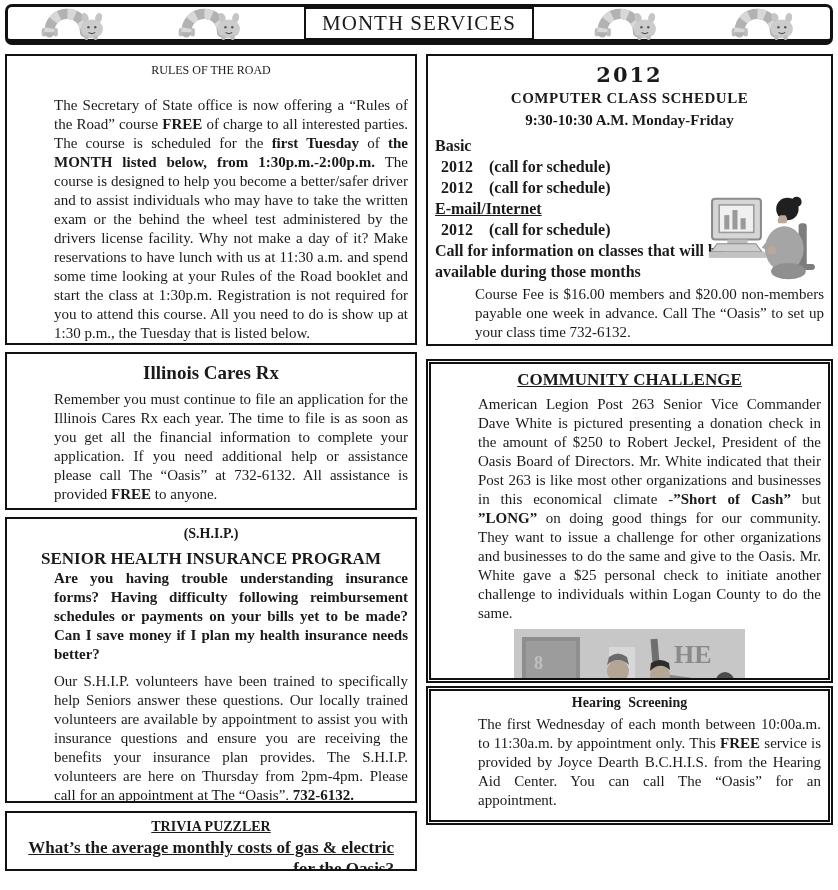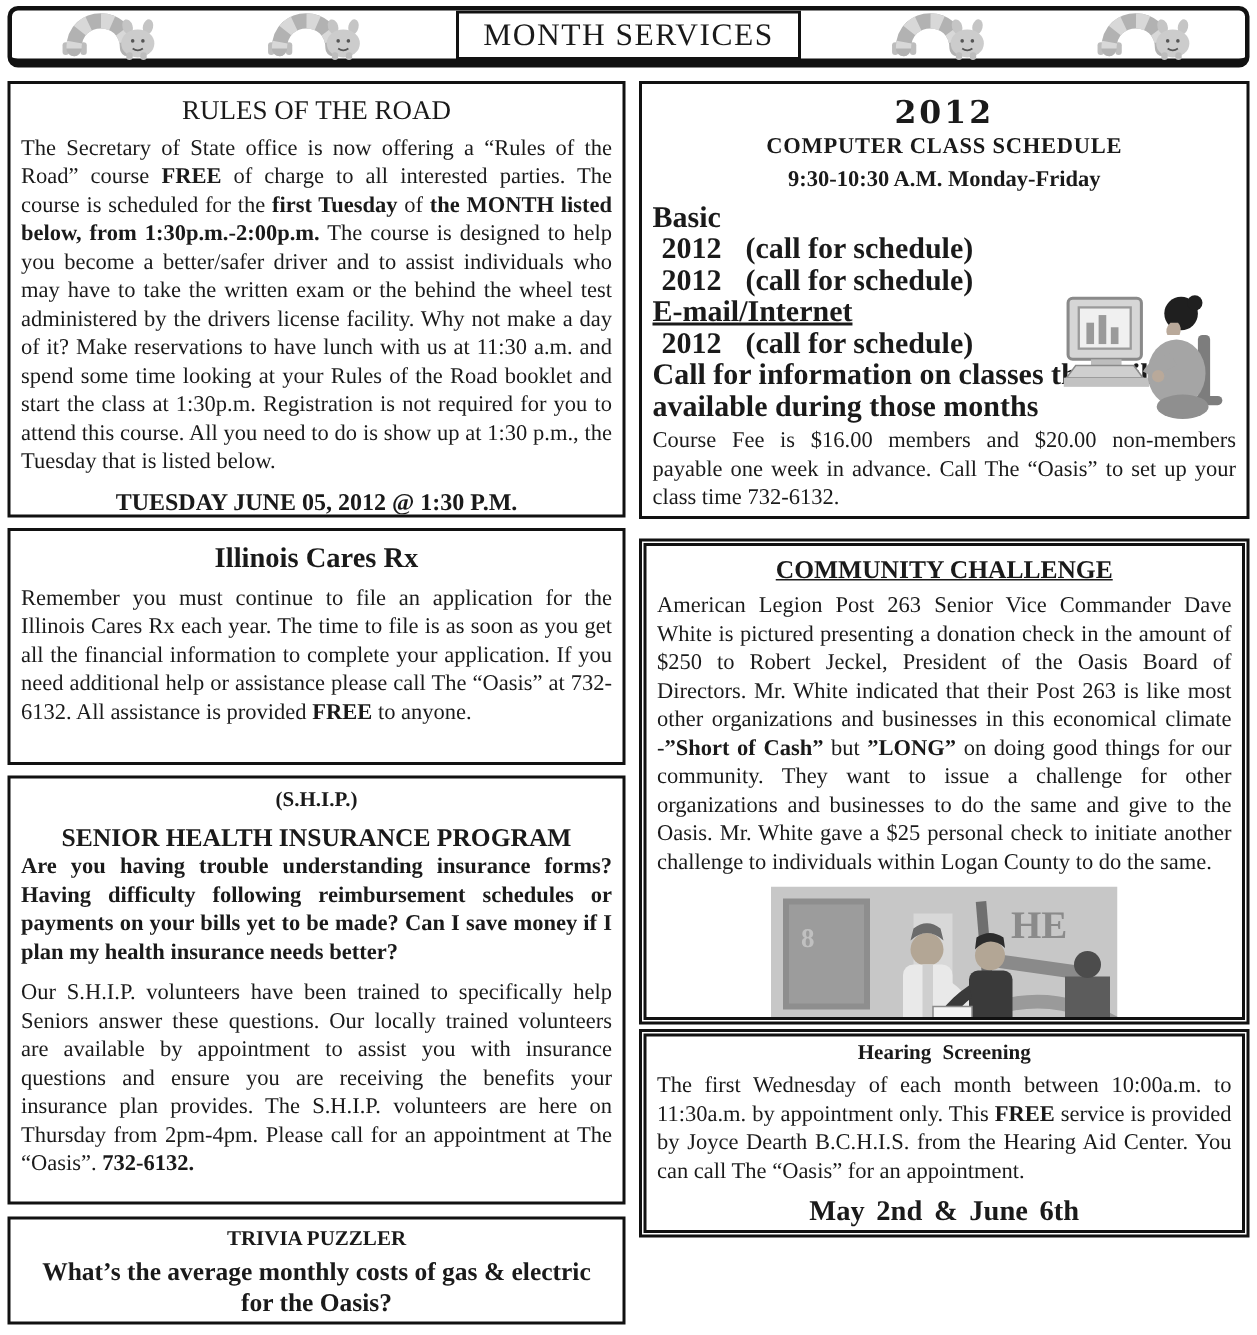--- a/index.html
+++ b/index.html
@@ -22,51 +22,51 @@
   
   .cols { display:flex; gap:9px; padding:9px 5px 0 5px; }
   .col { display:flex; flex-direction:column; }
   .col-left  { width:412px; }
   .col-right { width:407px; }
 
   .box { border:2px solid #111; background:#fff; padding:4px 7px; overflow:hidden; }
   .box-dbl { border:5px double #111; }
 
   .ctr { text-align:center; }
-  .jst { text-align:justify; }
+  .jst { text-align:justify;margin-left:40px; }
   .b   { font-weight:bold; }
   .u   { text-decoration:underline; }
 
   .body-txt { font-size:15px; line-height:19px; }
 
   
   .box-rules  { height:291px; }
   .box-cares  { height:158px; margin-top:7px; }
   .box-ship   { height:286px; margin-top:7px; }
-  .box-trivia { height:72px;  margin-top:8px; }
-
-  .h-rules { font-size:18px; font-weight:normal; margin:3px 0 6px 0; }
+  .box-trivia { height:60px;  margin-top:8px;text-decoration:underline; }
+
+  .h-rules { font-size:12px; font-weight:normal; margin:3px 0 18px 0; }
   .h-cares { font-size:19px; font-weight:bold; margin:4px 0 6px 0; }
   .h-ship  { font-size:17px; font-weight:bold; margin:2px 0 0 0; }
   .h-ship-sub { font-size:14px; font-weight:bold; margin:3px 0 7px 0; }
   .rules-footer { font-size:16px; font-weight:bold; margin-top:9px; }
   .ship-bold-para { margin-bottom:8px; }
   .h-trivia { font-size:14px; font-weight:bold; margin-top:2px; }
-  .trivia-q { font-size:17px; font-weight:bold; line-height:21px; margin:2px 14px; }
+  .trivia-q { font-size:17px; font-weight:bold; line-height:21px; margin:2px 14px;text-align:right; }
   .trivia-a { font-size:14px; font-weight:bold; }
 
   
   .box-sched   { height:292px; position:relative; }
   .box-comm    { height:324px; margin-top:13px; }
   .box-hearing { height:139px; margin-top:3px; padding-top:2px; }
 
   .sched-year  { font-size:21px; font-weight:bold; letter-spacing:2px; font-family:"DejaVu Serif", serif; margin-top:2px; }
   .sched-title { font-size:15px; font-weight:bold; letter-spacing:.5px; margin-top:3px; }
   .sched-time  { font-size:15px; font-weight:bold; margin:5px 0 6px 0; }
-  .sched-line  { font-size:20px; font-weight:bold; line-height:21px; }
+  .sched-line  { font-size:16px; font-weight:bold; line-height:21px; }
   .sched-ind   { padding-left:6px; }
   .sched-note  { margin-left:16px; }
   .sched-fee   { margin-top:3px; }
   .pc-art { position:absolute; right:10px; top:136px; width:112px; height:88px; }
 
   .h-comm { font-size:17px; font-weight:bold; text-decoration:underline; margin:2px 0 5px 0; }
   .photo-wrap { text-align:center; margin-top:6px; }
   .photo { width:231px; height:160px; display:inline-block; }
 
   .h-hearing { font-size:14px; font-weight:bold; margin:2px 0 4px 0; word-spacing:4px; }

